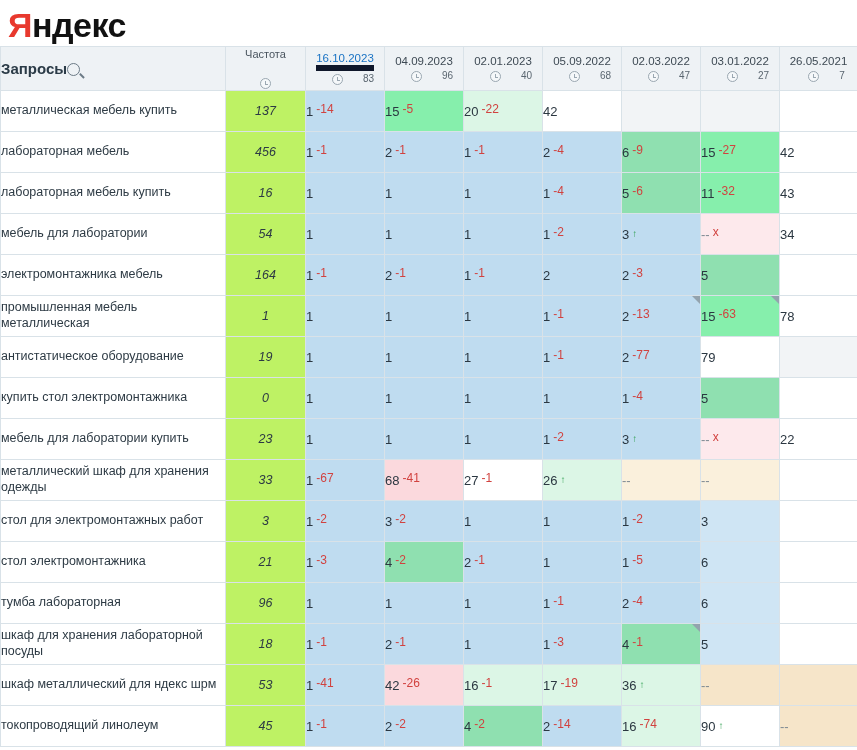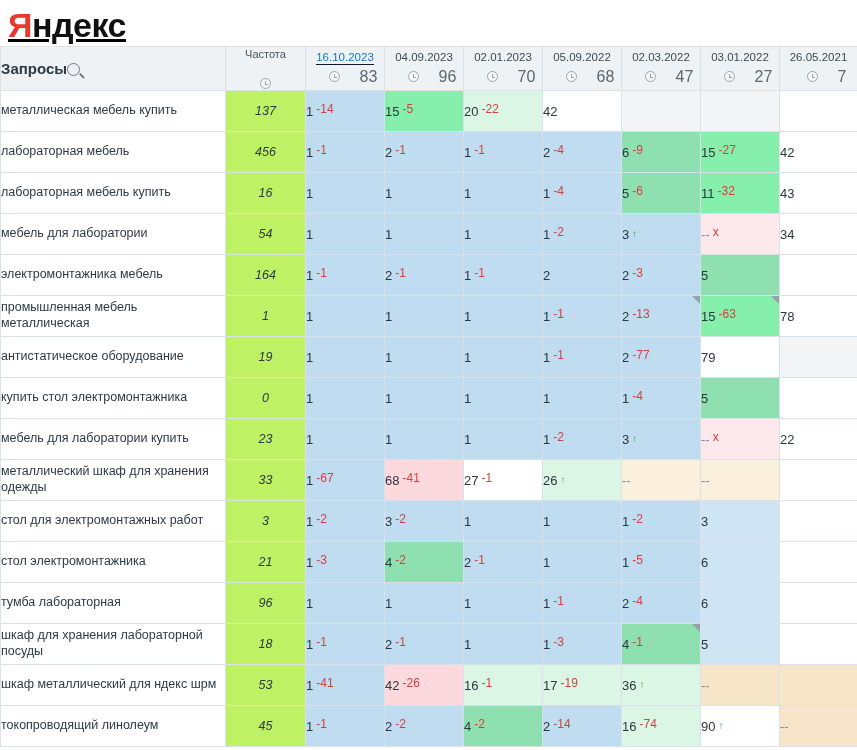--- a/index.html
+++ b/index.html
@@ -7,21 +7,20 @@
     margin: 0; padding: 0;
     width: 857px; height: 750px;
     background: #ffffff;
     font-family: "Liberation Sans", sans-serif;
   }
   #logo-bar {
     height: 46px;
     padding: 4px 9px 0 8px;
     display: flex;
     align-items: center;
-    text-decoration: underline;
   }
   .logo-text {
     font-family: "Liberation Sans", sans-serif;
     font-size: 34px;
     font-weight: 700;
     letter-spacing: -0.5px;
     color: #111111;
     line-height: 1;
   }
   .logo-text .ya-red { color: #e8392e; }
@@ -92,28 +91,28 @@
     display: flex;
     flex-direction: column;
     align-items: center;
     justify-content: center;
     line-height: 1.2;
     padding: 2px 0;
   }
   .date-label { font-size: 11.5px; color: #3e4a54; white-space: nowrap; }
   .date-label.active {
     color: #1a73c4;
-    border-bottom: 1px solid #0f172a;
+    border-bottom: 6px solid #0f172a;
   }
   .date-sub {
     display: flex;
     align-items: center;
     justify-content: center;
     gap: 20px;
-    font-size: 16px;
+    font-size: 10px;
     color: #5a6670;
     margin-top: 2px;
     padding-left: 16px;
   }
   .clock-glyph {
     display: inline-block;
     width: 11px; height: 11px;
     border: 1.2px solid #9aa7b1;
     border-radius: 50%;
     position: relative;
@@ -241,21 +240,21 @@
               <span class="clock-glyph"></span>
               <span>96</span>
             </div>
           </div>
         </th>
         <th>
           <div class="date-head-inner">
             <span class="date-label">02.01.2023</span>
             <div class="date-sub">
               <span class="clock-glyph"></span>
-              <span>70</span>
+              <span>40</span>
             </div>
           </div>
         </th>
         <th>
           <div class="date-head-inner">
             <span class="date-label">05.09.2022</span>
             <div class="date-sub">
               <span class="clock-glyph"></span>
               <span>68</span>
             </div>

